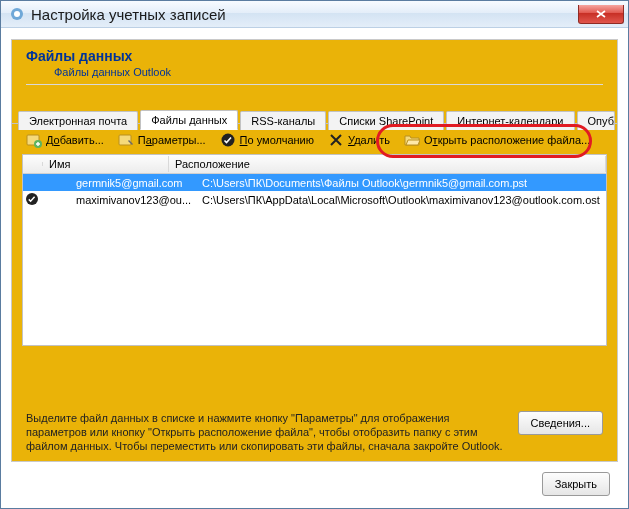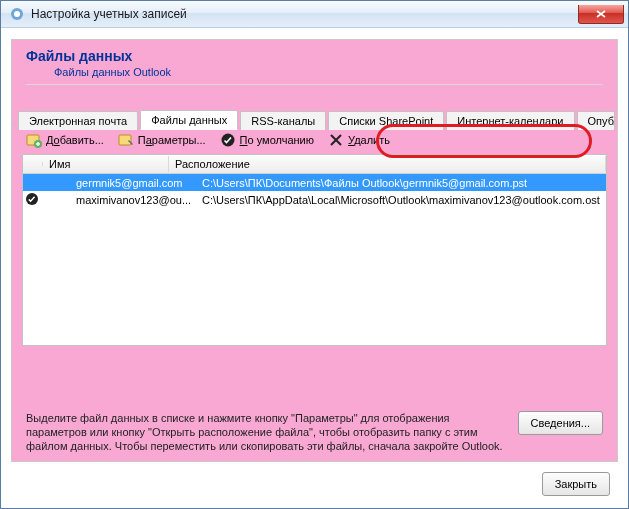--- a/index.html
+++ b/index.html
@@ -1,22 +1,22 @@
 <!DOCTYPE html>
 <html><head>
 <meta charset="utf-8">
 <style>
   html,body{margin:0;padding:0;font-family:"Segoe UI",Tahoma,sans-serif;font-size:11px;color:#000;background:#6b8aa8;}
   .window{width:629px;height:509px;box-sizing:border-box;background:#fff;border:1px solid #5a7ca0;position:relative;margin:0 auto;}
   .titlebar{height:26px;background:linear-gradient(to bottom,#f7fbff 0%,#e4eef9 45%,#d3e3f3 46%,#e4eef9 100%);display:flex;align-items:center;border-bottom:1px solid #bcd0e5;}
   .titlebar .icon-slot{width:16px;height:16px;margin:0 6px 0 8px;}
-  .titlebar .title{flex:1;color:#1a1a1a;font-size:12px;}
+  .titlebar .title{flex:1;color:#1a1a1a;font-size:15px;}
   .close-btn{width:44px;height:18px;margin:0 4px 0 0;border-radius:0 0 3px 3px;background:linear-gradient(to bottom,#f6a6a0 0%,#e1564d 45%,#c72f25 46%,#e1564d 100%);border:1px solid #8f2b25;border-top:none;display:flex;align-items:center;justify-content:center;color:#fff;font-weight:bold;font-size:11px;}
   .close-btn svg{display:block}
-  .client{position:absolute;left:10px;right:10px;top:38px;bottom:46px;border:1px solid #c9c9c9;background:#f9a8d4;box-sizing:border-box;}
+  .client{position:absolute;left:10px;right:10px;top:38px;bottom:46px;border:1px solid #c9c9c9;background:#eab308;box-sizing:border-box;}
   .header{padding:8px 14px 10px 14px;}
   .header .h1{font-size:14px;font-weight:bold;color:#003399;margin-bottom:2px;}
   .header .h2{font-size:11px;color:#003399;margin-left:28px;}
   .hr{height:1px;background:#d9d9d9;margin:6px 0 0 0;}
   .tabstrip{display:flex;align-items:flex-end;margin-top:6px;padding-left:6px;position:relative;height:22px;border-bottom:1px solid #c2c2c2;}
   .tab{border:1px solid #c2c2c2;border-bottom:none;background:#f3f3f3;padding:3px 10px 3px 10px;margin-right:2px;border-radius:2px 2px 0 0;white-space:nowrap;position:relative;top:7px;}
   .tab.active{background:#fff;border-bottom:1px solid #fff;}
   .tab.cut{overflow:hidden;max-width:78px;}
   .toolbar{display:flex;align-items:center;gap:14px;padding:8px 10px 6px 14px;}
   .tbtn{display:flex;align-items:center;gap:4px;}
@@ -113,20 +113,29 @@
 
       <div class="tbtn">
         <span class="ico">
           <svg viewBox="0 0 16 16">
               <path d="M3 3 L13 13 M13 3 L3 13" stroke="#222" stroke-width="2"></path>
             </svg>
         </span>
         <span class="label"><span></span><span class="u">У</span><span>далить</span></span>
       </div>
 
+      <div class="tbtn">
+        <span class="ico">
+          <svg viewBox="0 0 16 16">
+              <path d="M1 4h5l1 2h8v7H1z" fill="#f5d97a" stroke="#b98f1f"></path>
+              <path d="M2 13l2-5h12l-2 5z" fill="#ffe9a8" stroke="#b98f1f"></path>
+            </svg>
+        </span>
+        <span class="label"><span>О</span><span class="u">т</span><span>крыть расположение файла...</span></span>
+      </div>
 
       <div class="open-highlight" style="left:364px;top:0px;width:210px;height:28px;"></div>
     </div>
 
     <div class="listbox">
       <div class="listhdr">
         <div class="col col-ic"></div>
         <div class="col col-name">Имя</div>
         <div class="col col-loc">Расположение</div>
       </div>

